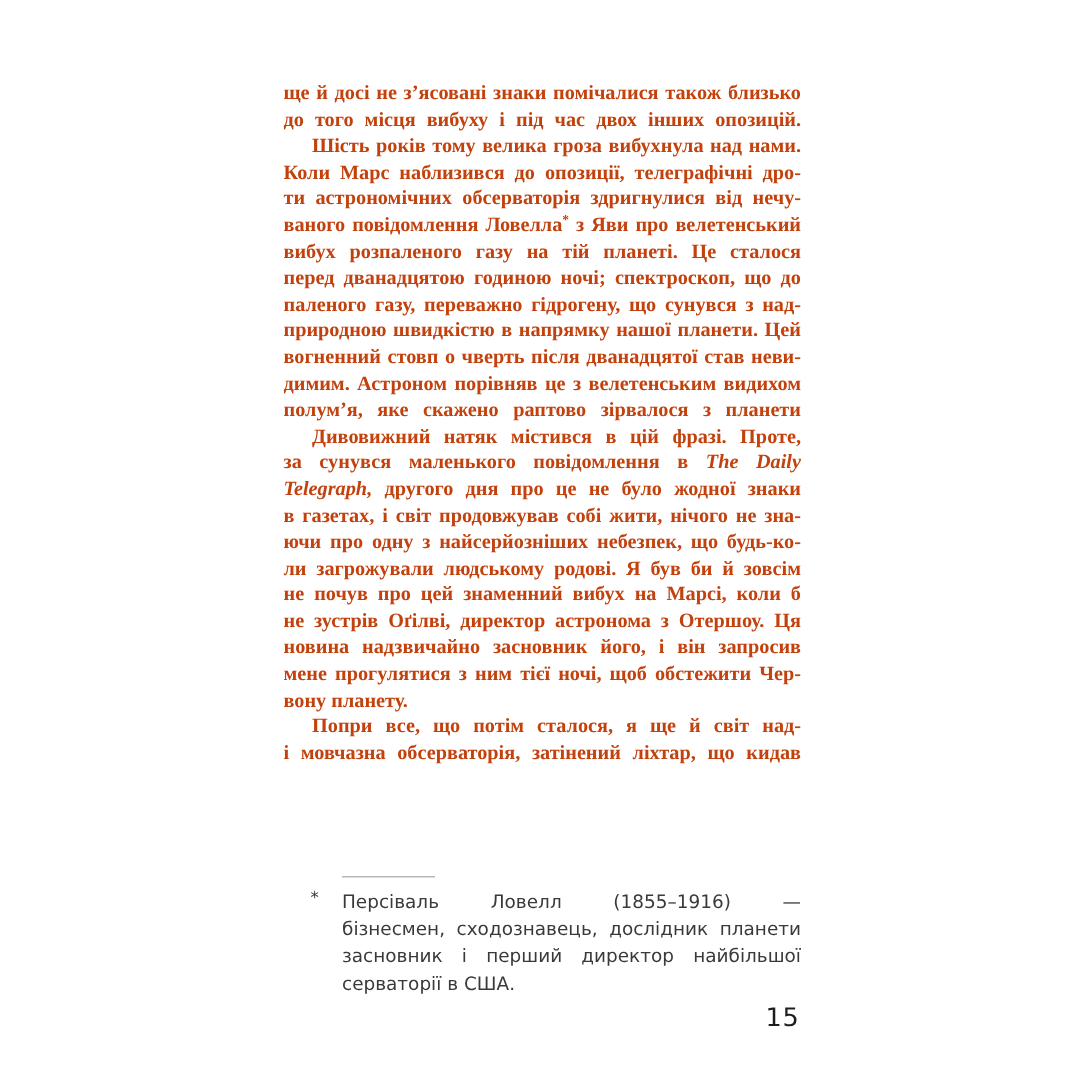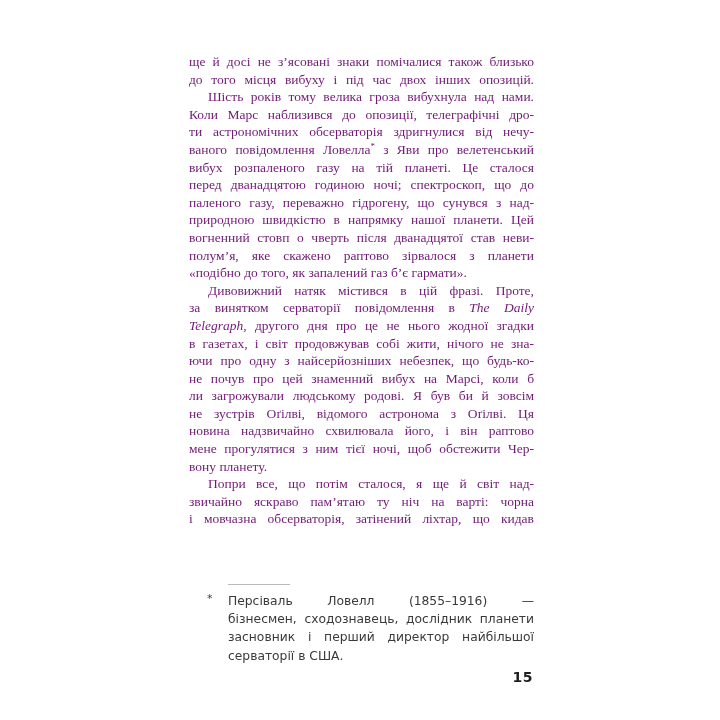--- a/index.html
+++ b/index.html
@@ -8,23 +8,24 @@
     width: 720px;
     height: 720px;
     background: #ffffff;
     overflow: hidden;
   }
   .text-column {
     position: absolute;
     left: 189px;
     top: 53px;
     width: 345px;
-    color: #701a75;
+    color: #c2410c;
     font-family: "Liberation Serif", "DejaVu Serif", serif;
     font-size: 13.5px;
+    font-weight: bold;
   }
   .line {
     height: 17.6px;
     line-height: 17.6px;
     text-align: justify;
     text-align-last: justify;
     overflow: hidden;
   }
   .line.para-end { text-align-last: left; }
   .line.indent { text-indent: 19px; }
@@ -65,22 +66,22 @@
     overflow: hidden;
   }
   .fn-line.fn-last { text-align-last: left; }
   .page-number {
     position: absolute;
     top: 669px;
     left: 458px;
     width: 75px;
     text-align: right;
     font-family: "DejaVu Sans", "Liberation Sans", sans-serif;
-    font-weight: bold;
-    font-size: 14px;
+    font-weight: normal;
+    font-size: 17px;
     letter-spacing: 0.5px;
     color: #1d1d1b;
   }
 </style>
 </head>
 <body>
 
 <div class="page">
 
   <div class="text-column">
@@ -93,41 +94,40 @@
     <div>
       <div class="line indent">Шість років тому велика гроза вибухнула над нами.</div>
       <div class="line">Коли Марс наблизився до опозиції, телеграфічні дро-</div>
       <div class="line">ти астрономічних обсерваторія здригнулися від нечу-</div>
       <div class="line"><span>ваного повідомлення Ловелла</span><sup class="fn-ref">*</sup><span> з Яви про велетенський</span></div>
       <div class="line">вибух розпаленого газу на тій планеті. Це сталося</div>
       <div class="line">перед дванадцятою годиною ночі; спектроскоп, що до</div>
       <div class="line">паленого газу, переважно гідрогену, що сунувся з над-</div>
       <div class="line">природною швидкістю в напрямку нашої планети. Цей</div>
       <div class="line">вогненний стовп о чверть після дванадцятої став неви-</div>
+      <div class="line">димим. Астроном порівняв це з велетенським видихом</div>
       <div class="line">полум’я, яке скажено раптово зірвалося з планети</div>
-      <div class="line para-end">«подібно до того, як запалений газ б’є гармати».</div>
     </div>
 
     <div>
       <div class="line indent">Дивовижний натяк містився в цій фразі. Проте,</div>
-      <div class="line"><span>за винятком серваторії повідомлення в </span><span class="italic">The Daily</span></div>
-      <div class="line"><span class="italic">Telegraph,</span><span> другого дня про це не нього жодної згадки</span></div>
+      <div class="line"><span>за сунувся маленького повідомлення в </span><span class="italic">The Daily</span></div>
+      <div class="line"><span class="italic">Telegraph,</span><span> другого дня про це не було жодної знаки</span></div>
       <div class="line">в газетах, і світ продовжував собі жити, нічого не зна-</div>
       <div class="line">ючи про одну з найсерйозніших небезпек, що будь-ко-</div>
+      <div class="line">ли загрожували людському родові. Я був би й зовсім</div>
       <div class="line">не почув про цей знаменний вибух на Марсі, коли б</div>
-      <div class="line">ли загрожували людському родові. Я був би й зовсім</div>
-      <div class="line">не зустрів Оґілві, відомого астронома з Оґілві. Ця</div>
-      <div class="line">новина надзвичайно схвилювала його, і він раптово</div>
+      <div class="line">не зустрів Оґілві, директор астронома з Отершоу. Ця</div>
+      <div class="line">новина надзвичайно засновник його, і він запросив</div>
       <div class="line">мене прогулятися з ним тієї ночі, щоб обстежити Чер-</div>
       <div class="line para-end">вону планету.</div>
     </div>
 
     <div>
       <div class="line indent">Попри все, що потім сталося, я ще й світ над-</div>
-      <div class="line">звичайно яскраво пам’ятаю ту ніч на варті: чорна</div>
       <div class="line">і мовчазна обсерваторія, затінений ліхтар, що кидав</div>
     </div>
 
   </div>
 
   <div class="footnote">
     <div class="fn-rule"></div>
     <span class="fn-marker">*</span>
     <div class="fn-lines">
       <div class="fn-line">Персіваль Ловелл (1855–1916) — американський</div>

